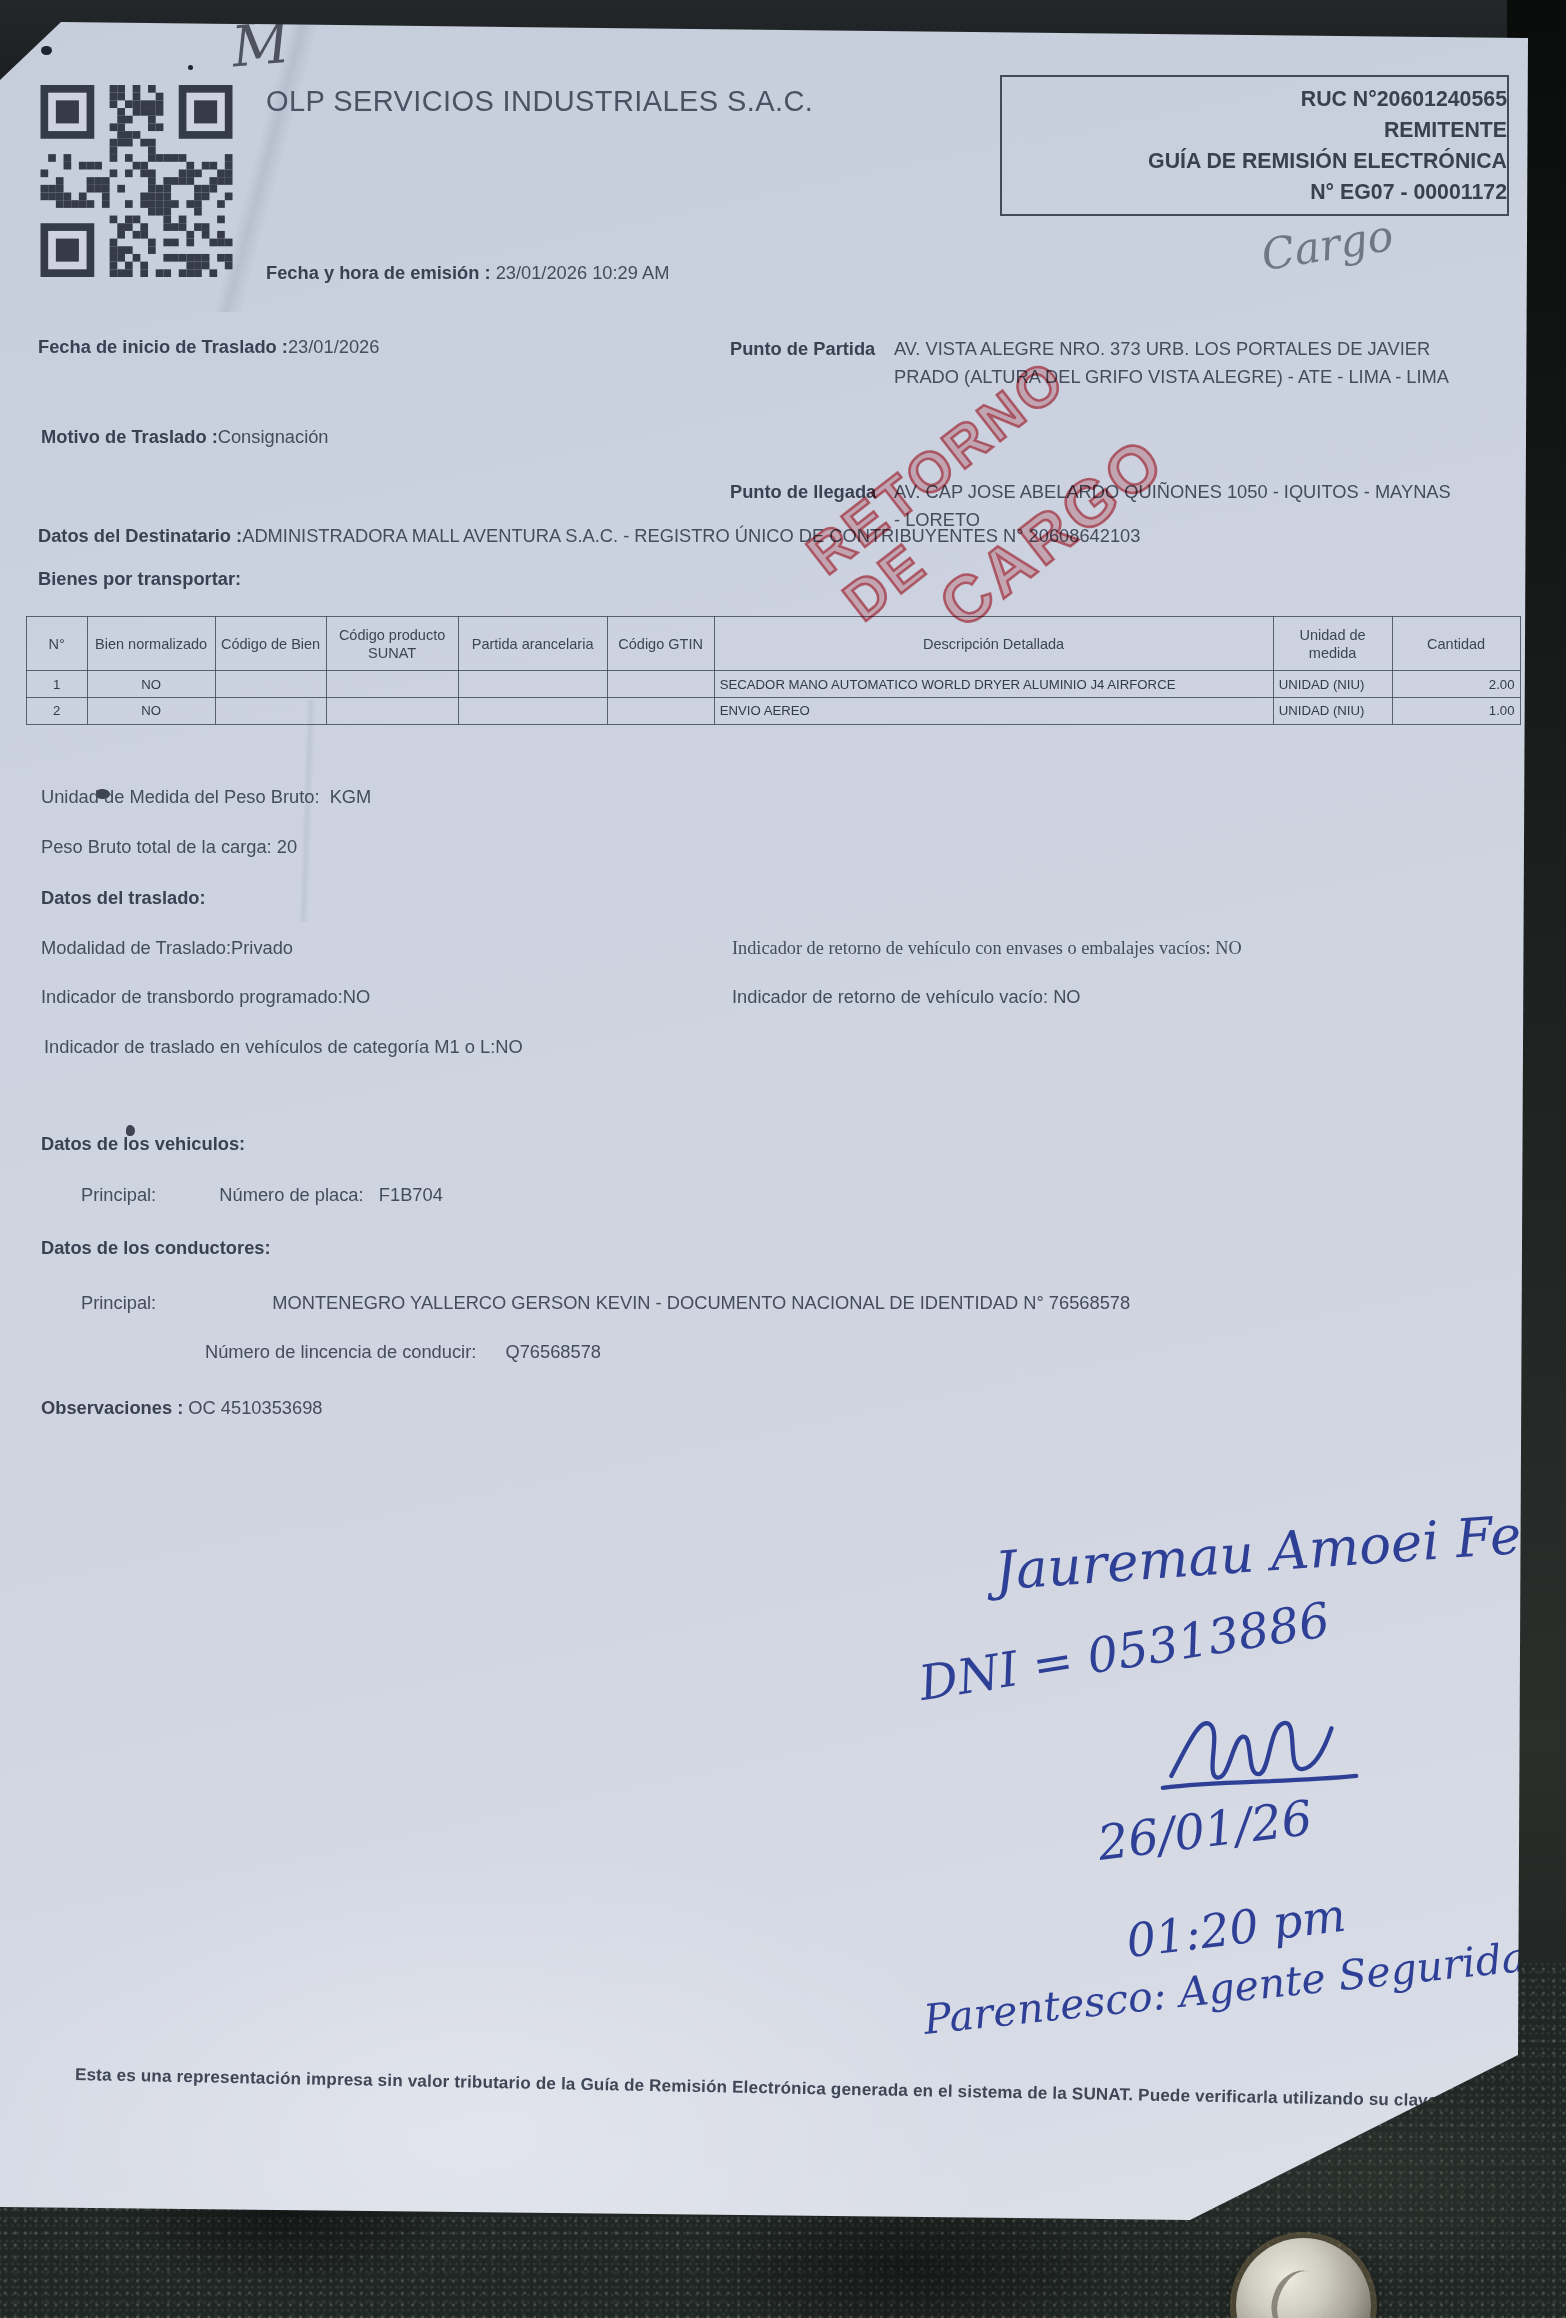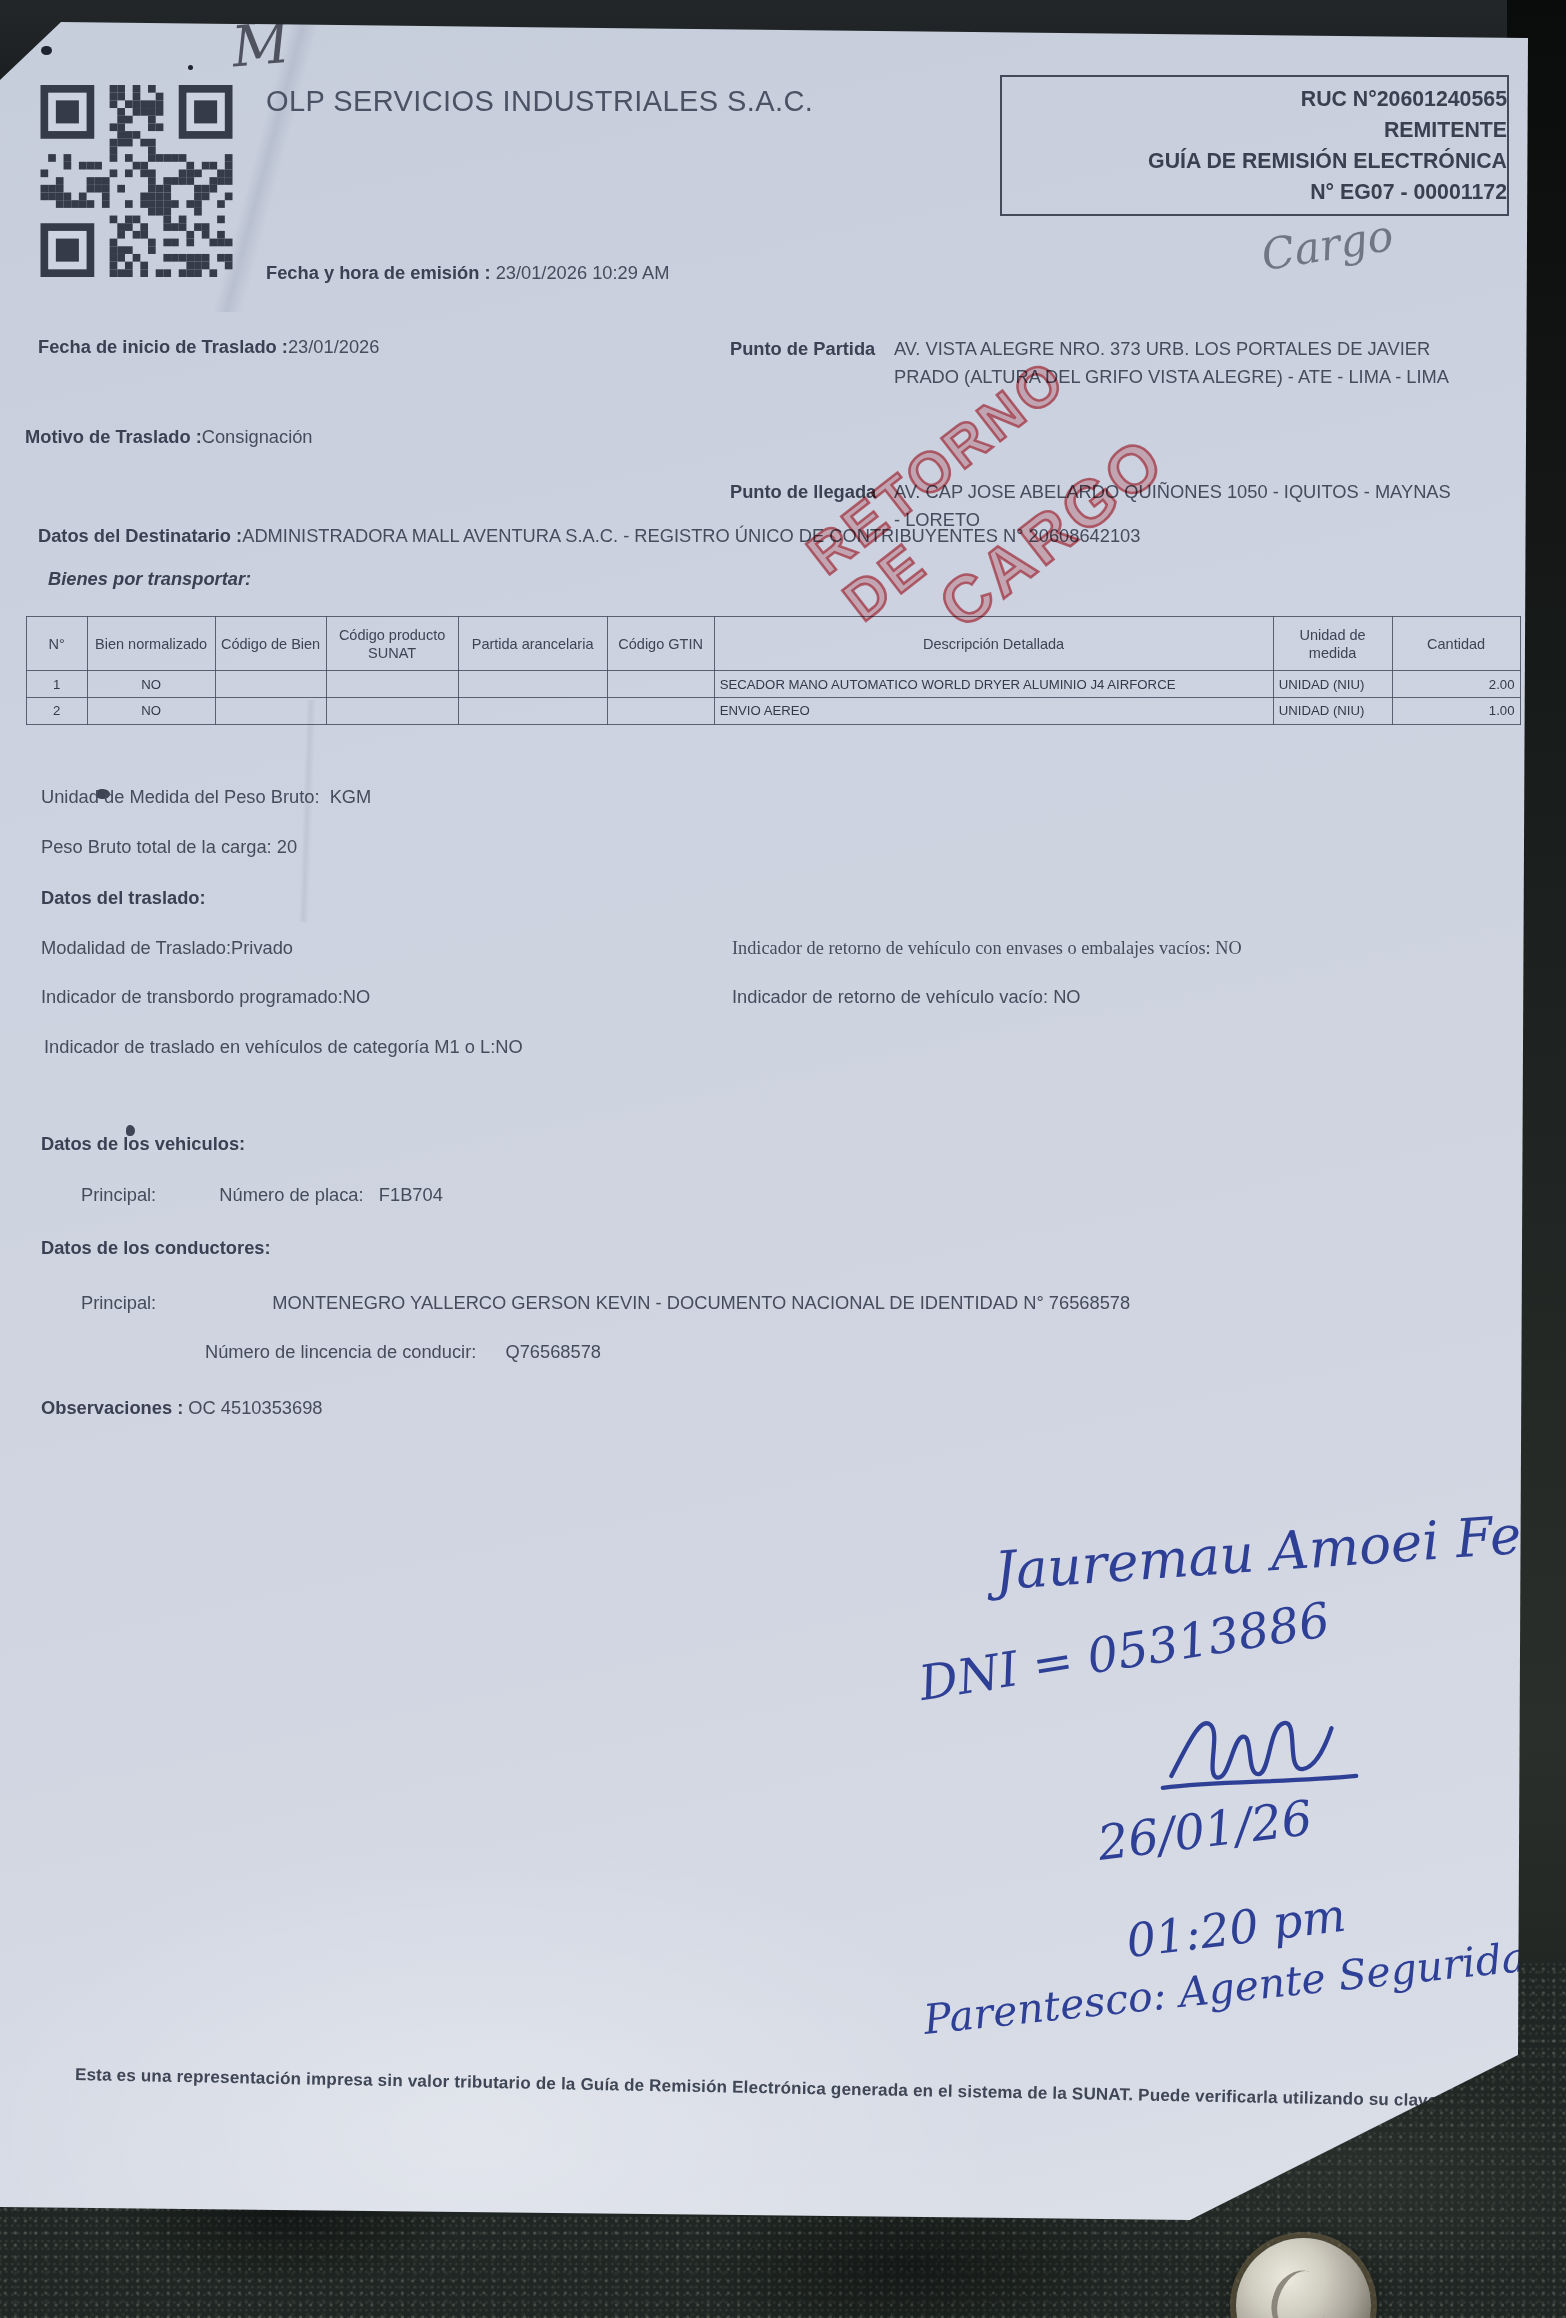--- a/index.html
+++ b/index.html
@@ -326,32 +326,32 @@
     <span>23/01/2026 10:29 AM</span>
   </div>
 
   <div class="print" style="left:38px;top:333px;">
     <b>Fecha de inicio de Traslado :</b><span>23/01/2026</span>
   </div>
 
   <div class="print" style="left:730px;top:335px;"><b>Punto de Partida</b></div>
   <div class="print wrap" style="left:894px;top:335px;width:563px;">AV. VISTA ALEGRE NRO. 373 URB. LOS PORTALES DE JAVIER PRADO (ALTURA DEL GRIFO VISTA ALEGRE)  - ATE - LIMA - LIMA</div>
 
-  <div class="print" style="left:25px;top:423px;">
+  <div class="print" style="left:41px;top:423px;">
     <b>Motivo de Traslado :</b><span>Consignación</span>
   </div>
 
   <div class="print" style="left:730px;top:478px;"><b>Punto de llegada</b></div>
   <div class="print wrap" style="left:894px;top:478px;width:563px;">AV. CAP JOSE ABELARDO QUIÑONES 1050 - IQUITOS - MAYNAS - LORETO</div>
 
   <div class="print" style="left:38px;top:522px;">
     <b>Datos del Destinatario :</b><span>ADMINISTRADORA MALL AVENTURA S.A.C. - REGISTRO ÚNICO DE CONTRIBUYENTES N° 20608642103</span>
   </div>
 
-  <div class="print" style="left:48px;top:565px;font-style:italic;"><b>Bienes por transportar:</b></div>
+  <div class="print" style="left:38px;top:565px;"><b>Bienes por transportar:</b></div>
 
   <table class="goods-table">
     <colgroup>
       <col style="width:61px">
         <col style="width:128px">
         <col style="width:111px">
         <col style="width:132px">
       <col style="width:149px">
         <col style="width:107px">
         <col style="width:559px">

